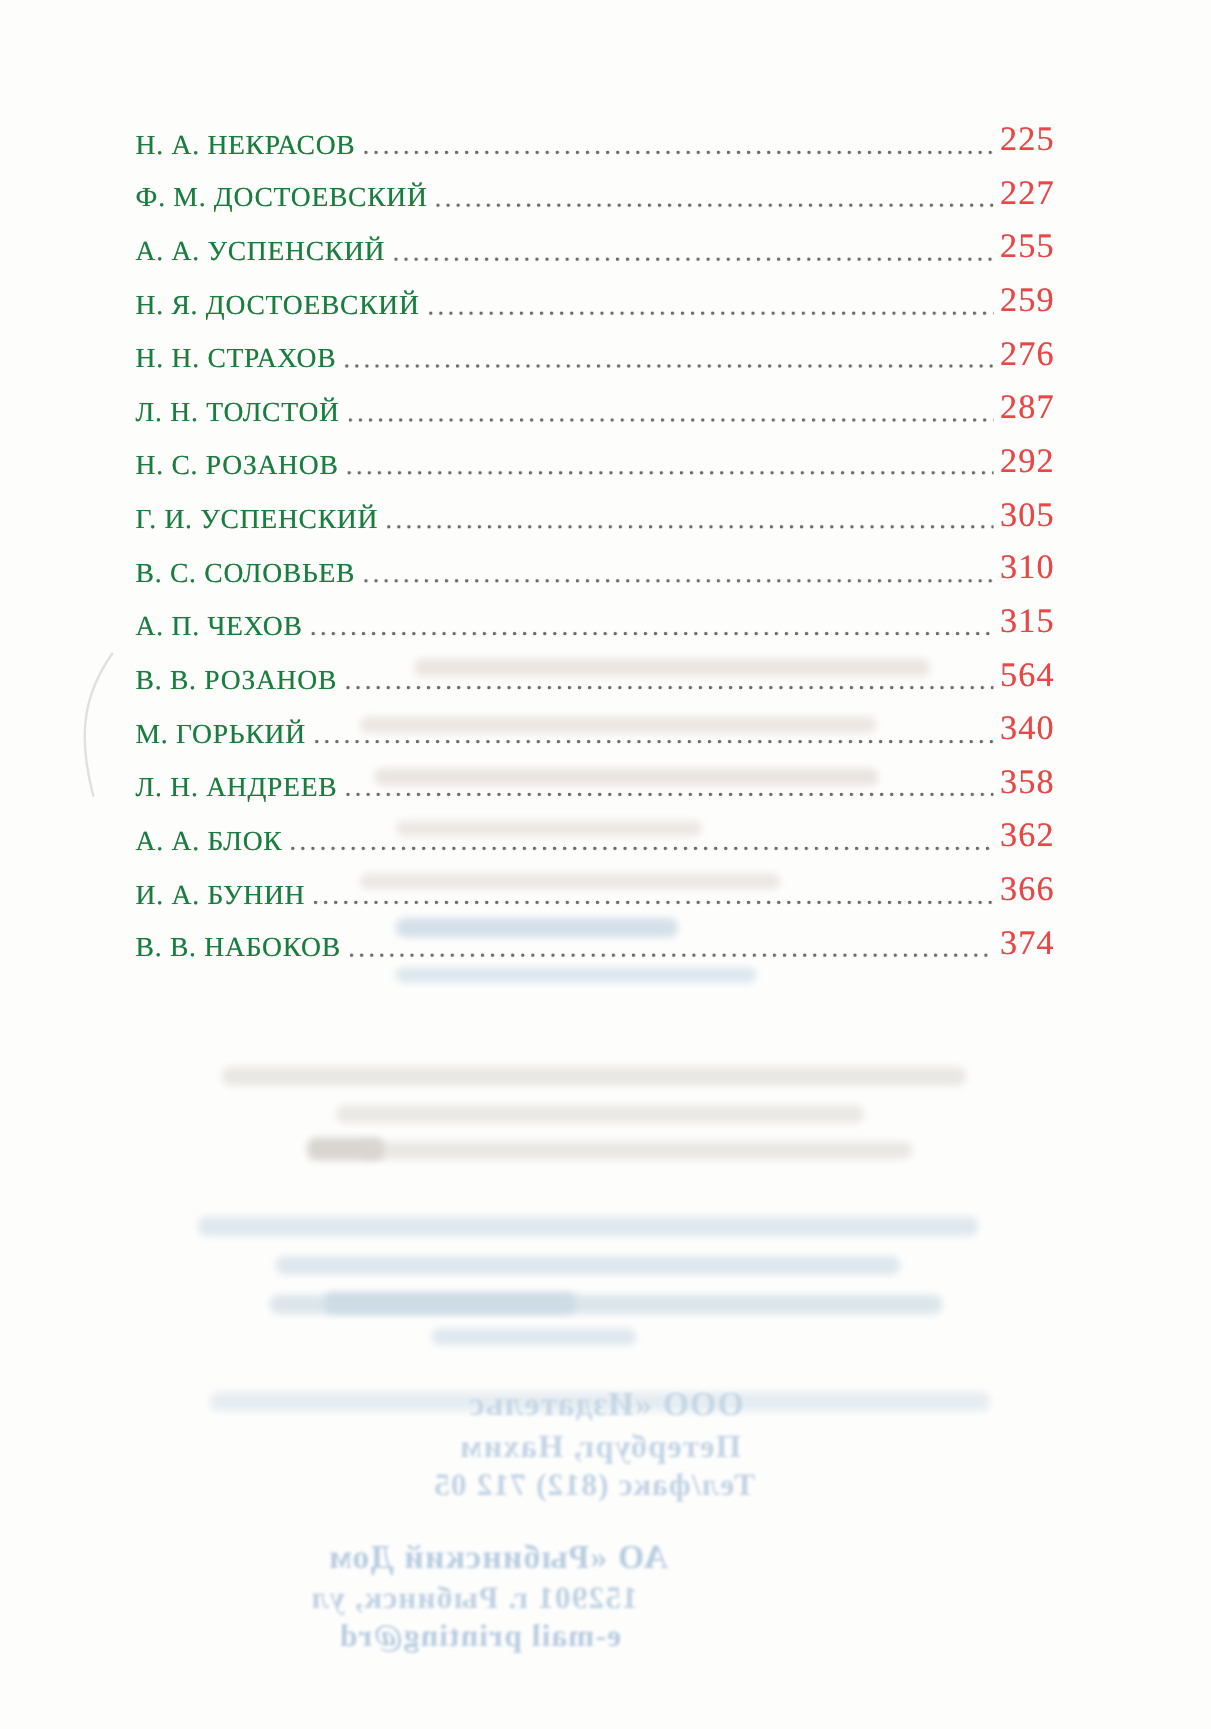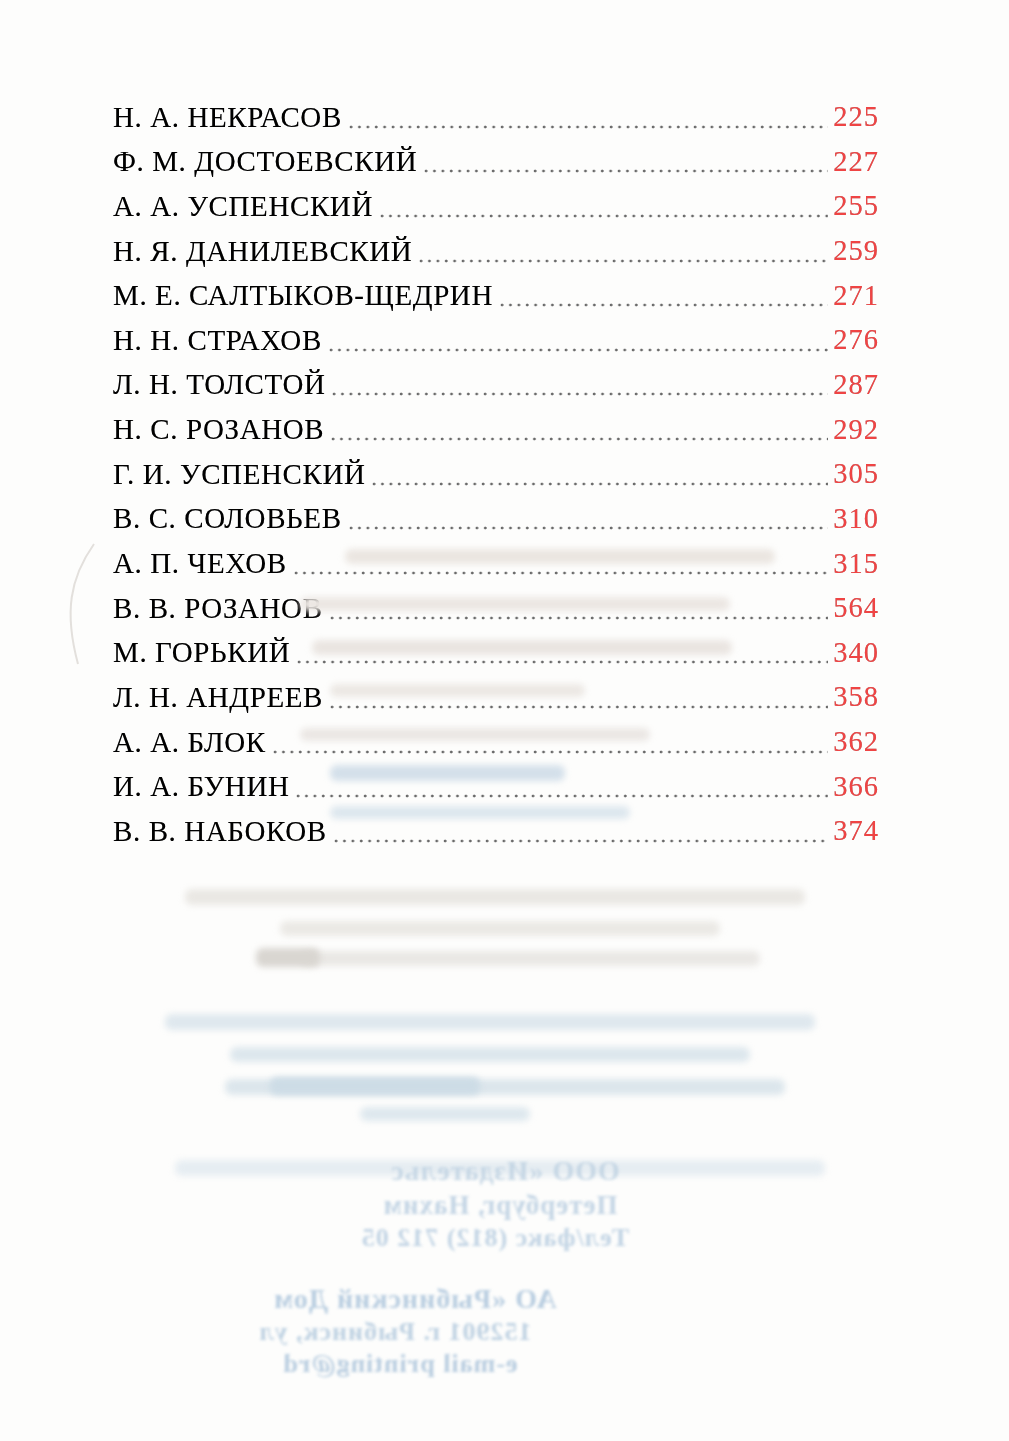--- a/index.html
+++ b/index.html
@@ -19,23 +19,23 @@
     width:766px;
   }
   .toc-row{
     display:flex;
     align-items:flex-end;
     height:44.65px;
     box-sizing:border-box;
     padding-bottom:5px;
   }
   .toc-name{
-    font-size:29px;
+    font-size:23px;
     line-height:1;
-    color:#000000;
+    color:#15803d;
     letter-spacing:0.6px;
     white-space:nowrap;
     text-shadow:0 0 0.6px rgba(74,74,74,.55);
   }
   .leader{
     flex:1;
     height:4px;
     margin:0 5px 3px 7px;
     background-image:radial-gradient(circle at 2px 2px,#565656 1.15px,rgba(86,86,86,0) 1.7px);
     background-size:8.4px 4px;
@@ -83,28 +83,23 @@
       <span class="toc-name">Ф. М. ДОСТОЕВСКИЙ</span>
       <span class="leader"></span>
       <span class="toc-page">227</span>
     </div>
     <div class="toc-row">
       <span class="toc-name">А. А. УСПЕНСКИЙ</span>
       <span class="leader"></span>
       <span class="toc-page">255</span>
     </div>
     <div class="toc-row">
-      <span class="toc-name">Н. Я. ДАНИЛЕВСКИЙ</span>
+      <span class="toc-name">Н. Я. ДОСТОЕВСКИЙ</span>
       <span class="leader"></span>
       <span class="toc-page">259</span>
-    </div>
-    <div class="toc-row">
-      <span class="toc-name">М. Е. САЛТЫКОВ-ЩЕДРИН</span>
-      <span class="leader"></span>
-      <span class="toc-page">271</span>
     </div>
     <div class="toc-row">
       <span class="toc-name">Н. Н. СТРАХОВ</span>
       <span class="leader"></span>
       <span class="toc-page">276</span>
     </div>
     <div class="toc-row">
       <span class="toc-name">Л. Н. ТОЛСТОЙ</span>
       <span class="leader"></span>
       <span class="toc-page">287</span>

